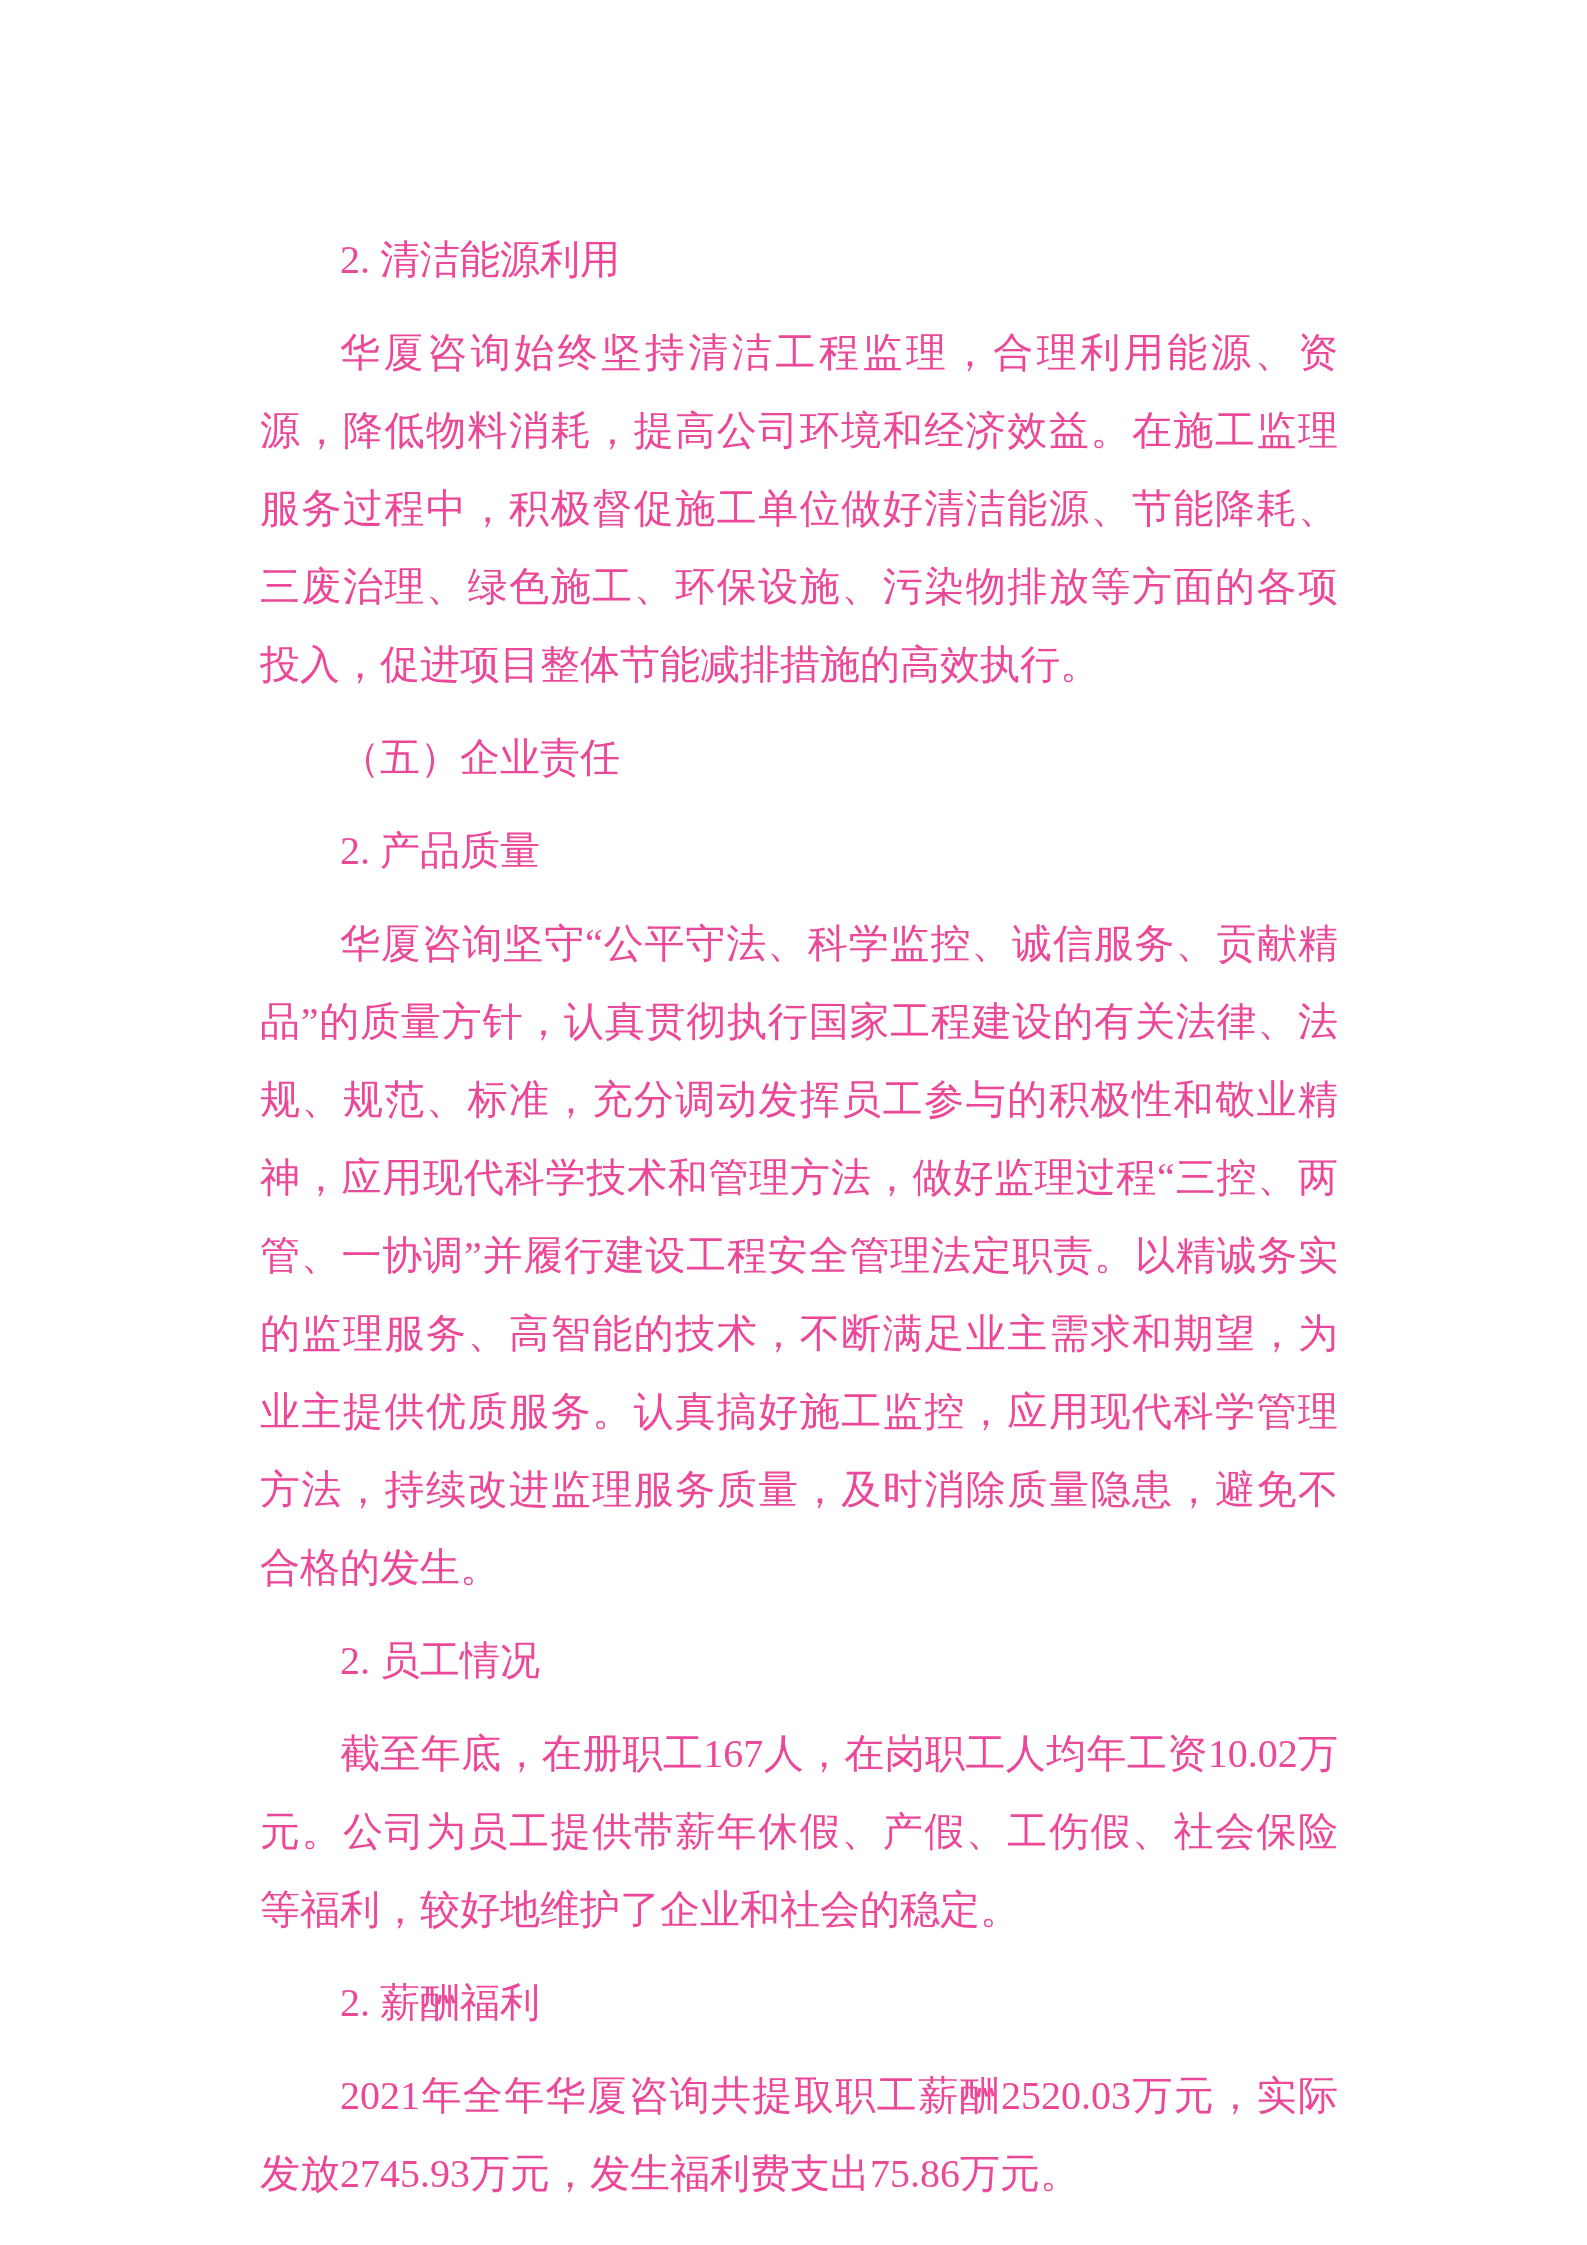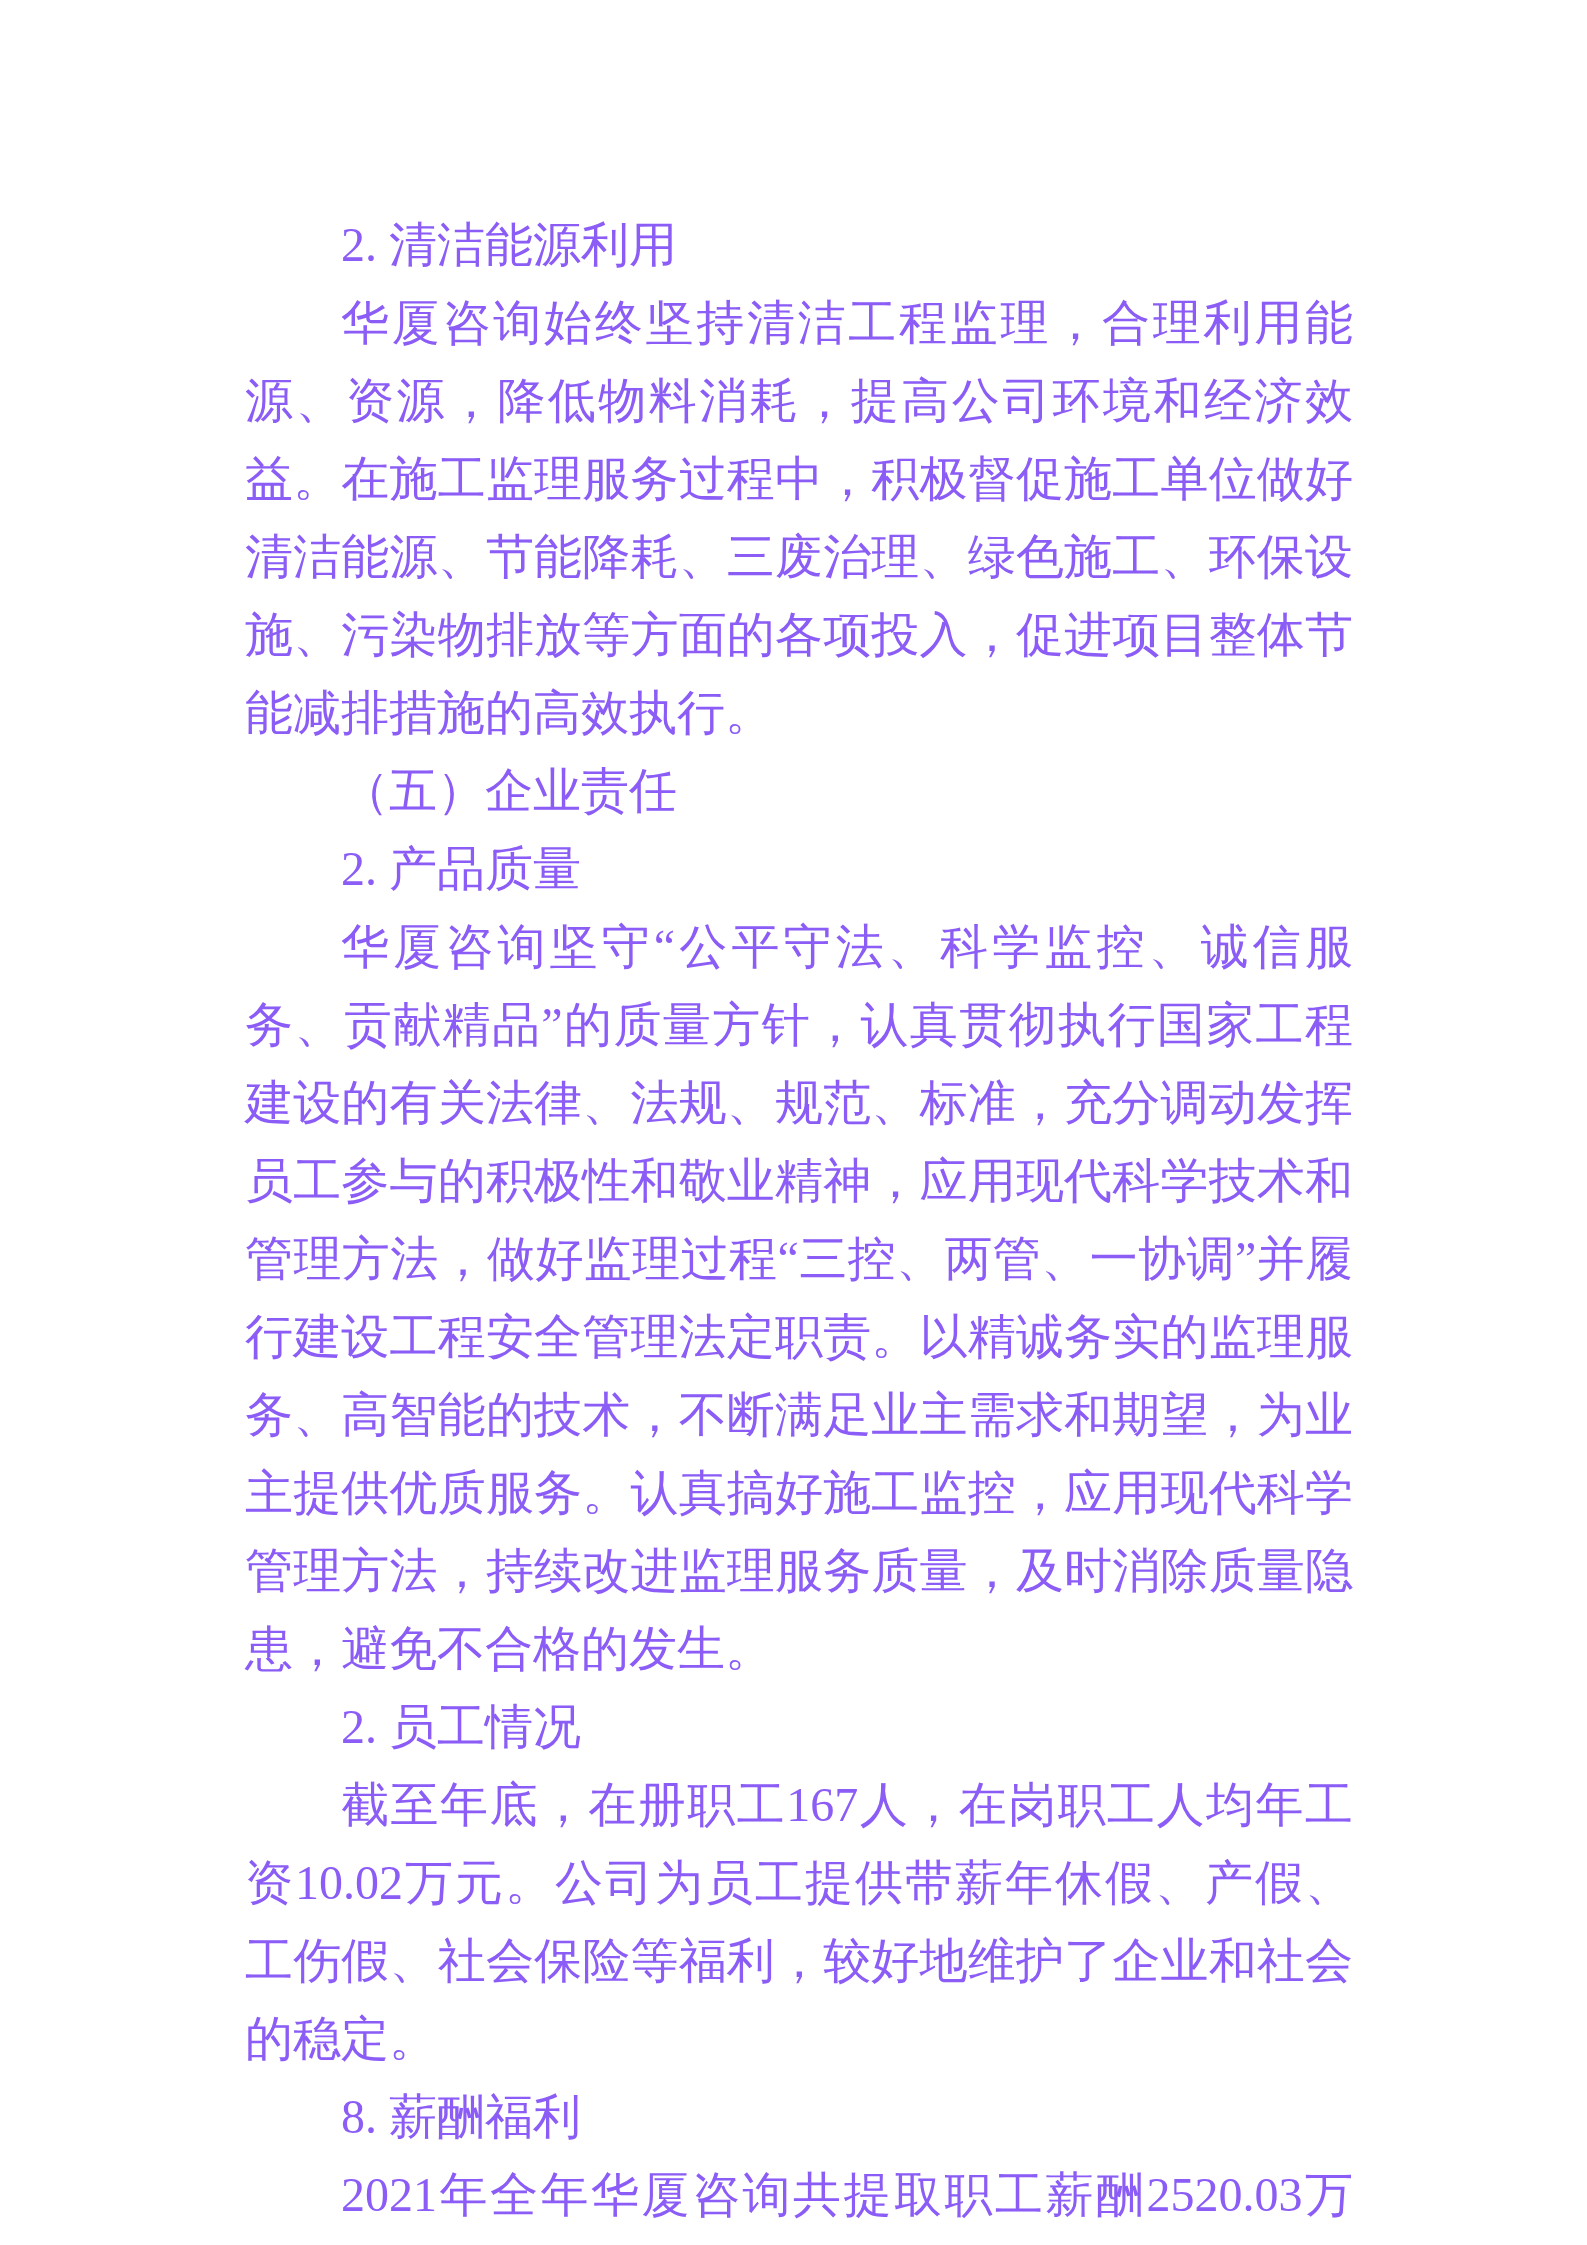--- a/index.html
+++ b/index.html
@@ -14,26 +14,26 @@
     background: #ffffff;
     overflow: hidden;
   }
   .text-block {
     position: absolute;
     left: 245px;
     top: 206px;
     width: 1108px;
   }
   .text-block p {
-    margin: 0;
+    margin: 15px;
     padding: 0;
     font-family: "Liberation Serif", serif;
-    font-size: 48px;
+    font-size: 40px;
     line-height: 78px;
-    color: #8b5cf6;
+    color: #ec4899;
     text-align: justify;
     text-indent: 2em;
     word-break: break-all;
   }
   .text-block p.heading {
     text-align: left;
   }
   .text-block p.bold {
     font-weight: normal;
   }
@@ -43,16 +43,16 @@
 
 <div class="page">
   <div class="text-block">
     <p class="heading">2. 清洁能源利用</p>
     <p class="para">华厦咨询始终坚持清洁工程监理，合理利用能源、资源，降低物料消耗，提高公司环境和经济效益。在施工监理服务过程中，积极督促施工单位做好清洁能源、节能降耗、三废治理、绿色施工、环保设施、污染物排放等方面的各项投入，促进项目整体节能减排措施的高效执行。</p>
     <p class="heading bold">（五）企业责任</p>
     <p class="heading">2. 产品质量</p>
     <p class="para">华厦咨询坚守“公平守法、科学监控、诚信服务、贡献精品”的质量方针，认真贯彻执行国家工程建设的有关法律、法规、规范、标准，充分调动发挥员工参与的积极性和敬业精神，应用现代科学技术和管理方法，做好监理过程“三控、两管、一协调”并履行建设工程安全管理法定职责。以精诚务实的监理服务、高智能的技术，不断满足业主需求和期望，为业主提供优质服务。认真搞好施工监控，应用现代科学管理方法，持续改进监理服务质量，及时消除质量隐患，避免不合格的发生。</p>
     <p class="heading">2. 员工情况</p>
     <p class="para">截至年底，在册职工167人，在岗职工人均年工资10.02万元。公司为员工提供带薪年休假、产假、工伤假、社会保险等福利，较好地维护了企业和社会的稳定。</p>
-    <p class="heading">8. 薪酬福利</p>
+    <p class="heading">2. 薪酬福利</p>
     <p class="para">2021年全年华厦咨询共提取职工薪酬2520.03万元，实际发放2745.93万元，发生福利费支出75.86万元。</p>
   </div>
 </div>
 
 </body></html>

